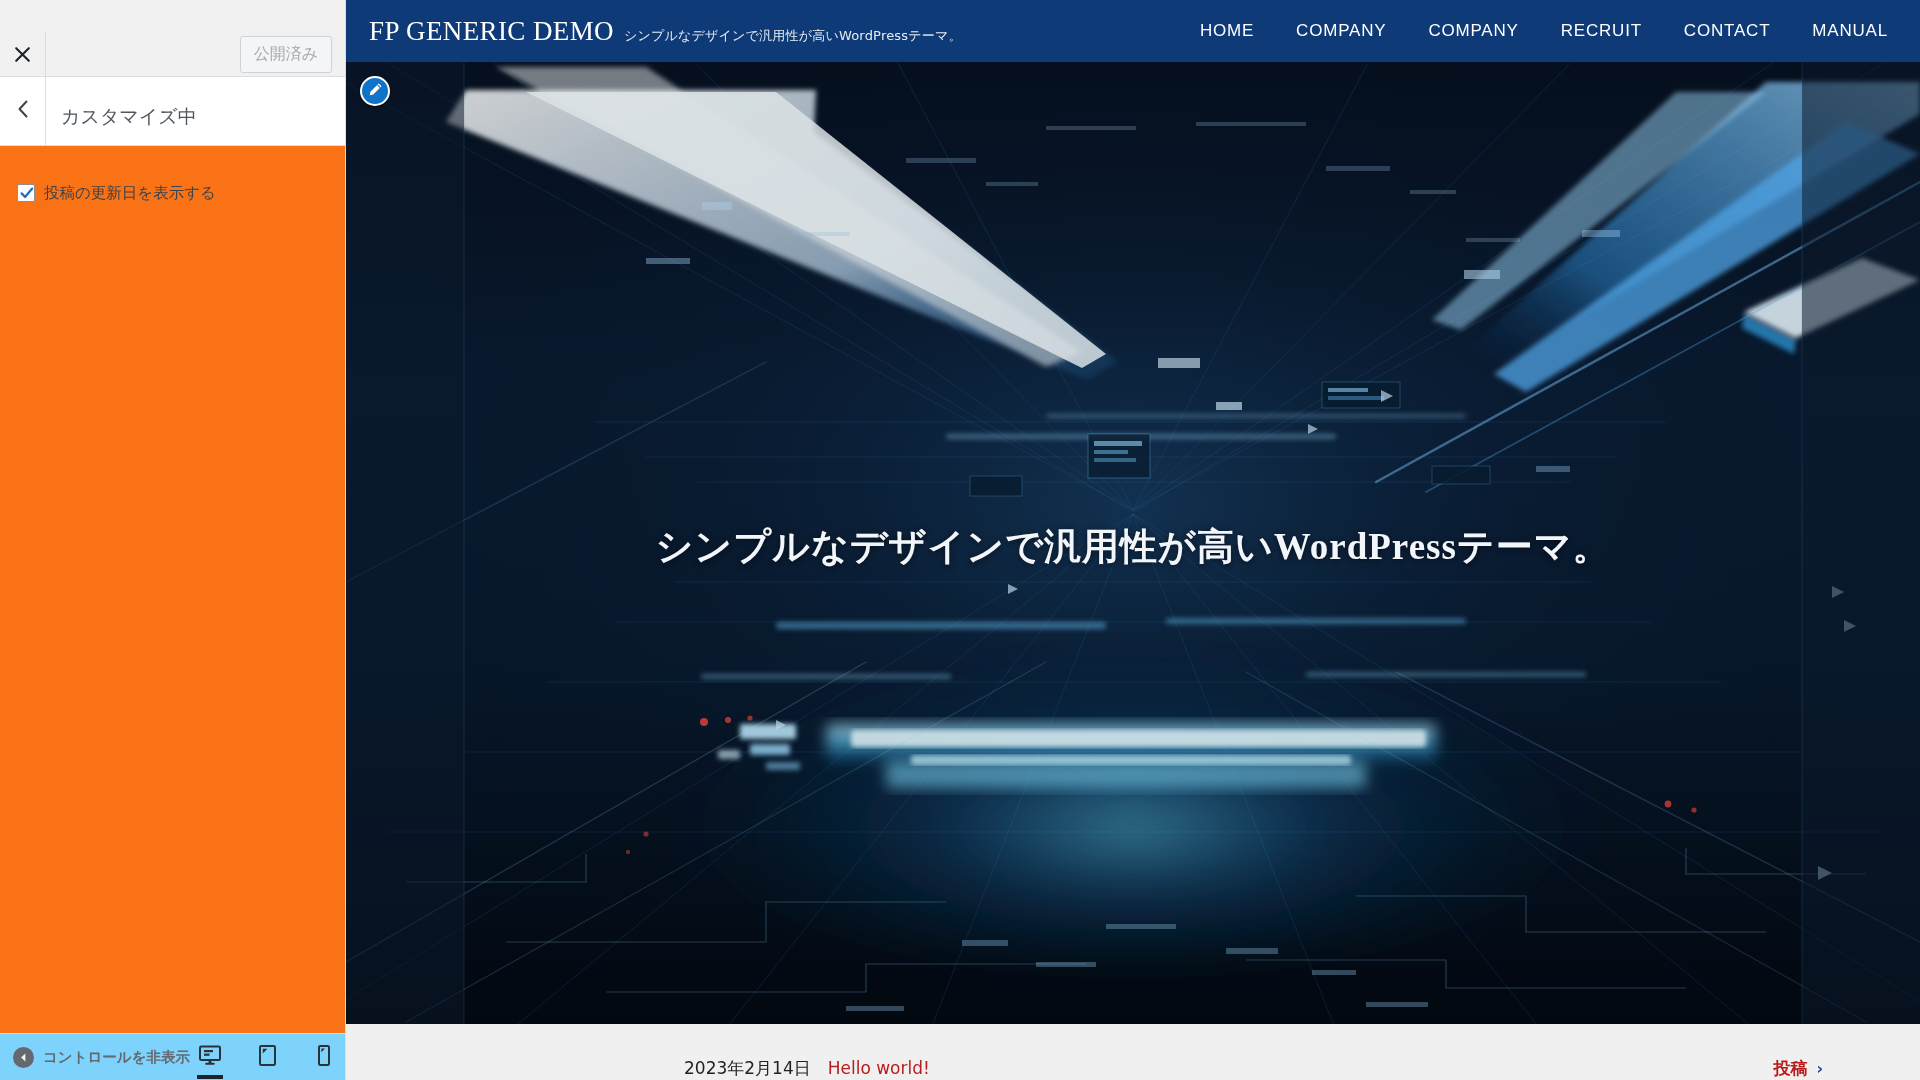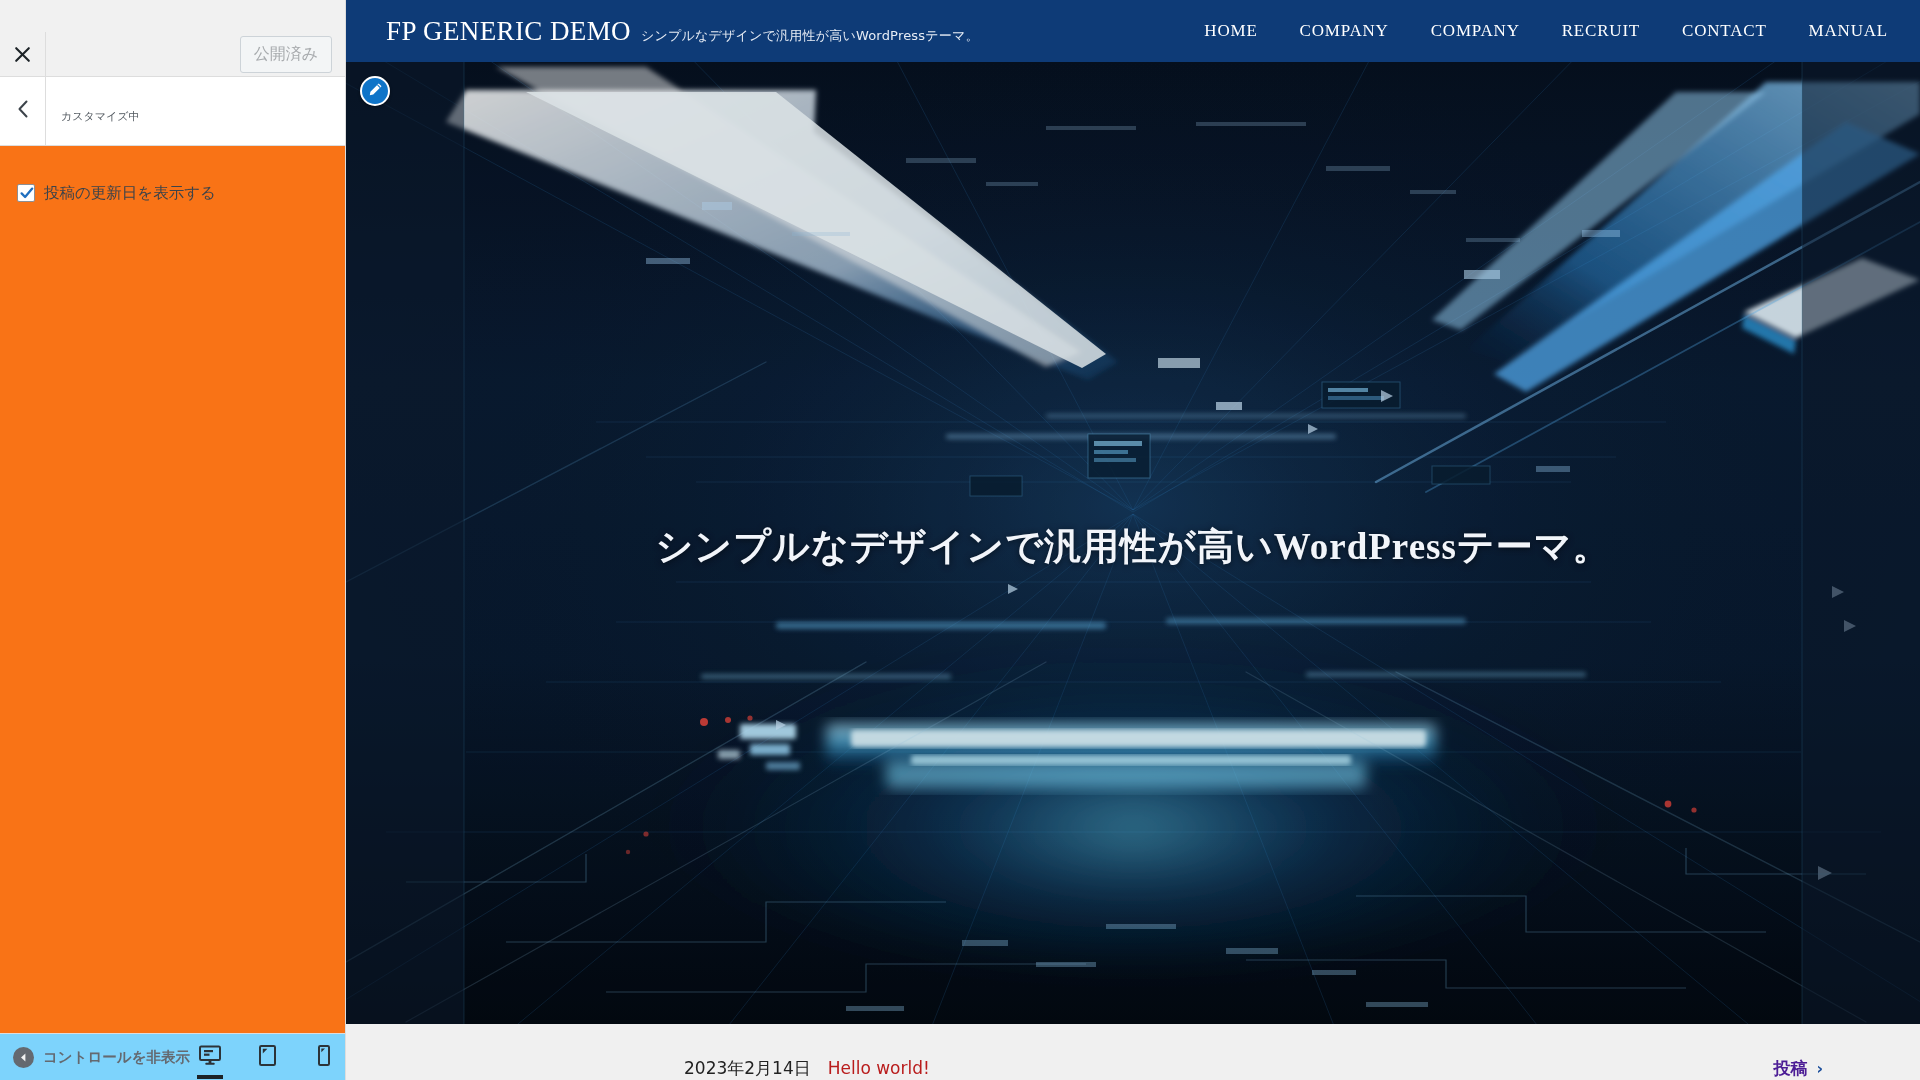--- a/index.html
+++ b/index.html
@@ -85,21 +85,21 @@
     cursor: pointer;
     background: #ffffff;
   }
   .panel-titles {
     padding: 12px 0 0 15px;
     display: flex;
     flex-direction: column;
     justify-content: center;
   }
   .panel-eyebrow {
-    font-size: 11px;
+    font-size: 19px;
     color: #50575e;
     line-height: 1.35;
     font-family: "DejaVu Sans", "Liberation Sans", sans-serif;
   }
   .panel-title {
     font-size: 22px;
     color: #50575e;
     line-height: 1.35;
     font-weight: 400;
     font-family: "DejaVu Sans", "Liberation Sans", sans-serif;
@@ -206,21 +206,21 @@
     position: relative;
     overflow: hidden;
   }
 
   .site-header {
     height: 62px;
     flex: 0 0 62px;
     background: #0e3b77;
     display: flex;
     align-items: center;
-    padding: 0 32px 0 40px;
+    padding: 0 32px 0 23px;
     position: relative;
     z-index: 5;
   }
   .site-brand {
     display: flex;
     align-items: baseline;
     gap: 10px;
   }
   .site-title {
     font-family: "Liberation Serif", "DejaVu Serif", serif;
@@ -236,21 +236,21 @@
     white-space: nowrap;
     letter-spacing: 0.2px;
   }
   .site-nav {
     margin-left: auto;
     display: flex;
     align-items: center;
     gap: 42px;
   }
   .nav-link {
-    font-family: Liberation Serif, serif;
+    font-family: Liberation Sans, sans-serif;
     font-size: 17px;
     color: #ffffff;
     letter-spacing: 0.8px;
     text-decoration: none;
     white-space: nowrap;
     cursor: pointer;
   }
 
   .hero {
     flex: 1 1 auto;
@@ -324,21 +324,21 @@
   .post-nav-next {
     margin-left: auto;
     margin-right: 97px;
     display: flex;
     align-items: center;
     gap: 9px;
     cursor: pointer;
   }
   .next-label {
     font-size: 17px;
-    color: #4c1d95;
+    color: #b91c1c;
     font-weight: 700;
     white-space: nowrap;
   }
   .next-chevron {
     font-size: 16px;
     color: #1c4f9c;
     font-weight: 700;
     line-height: 1;
   }
 </style>

